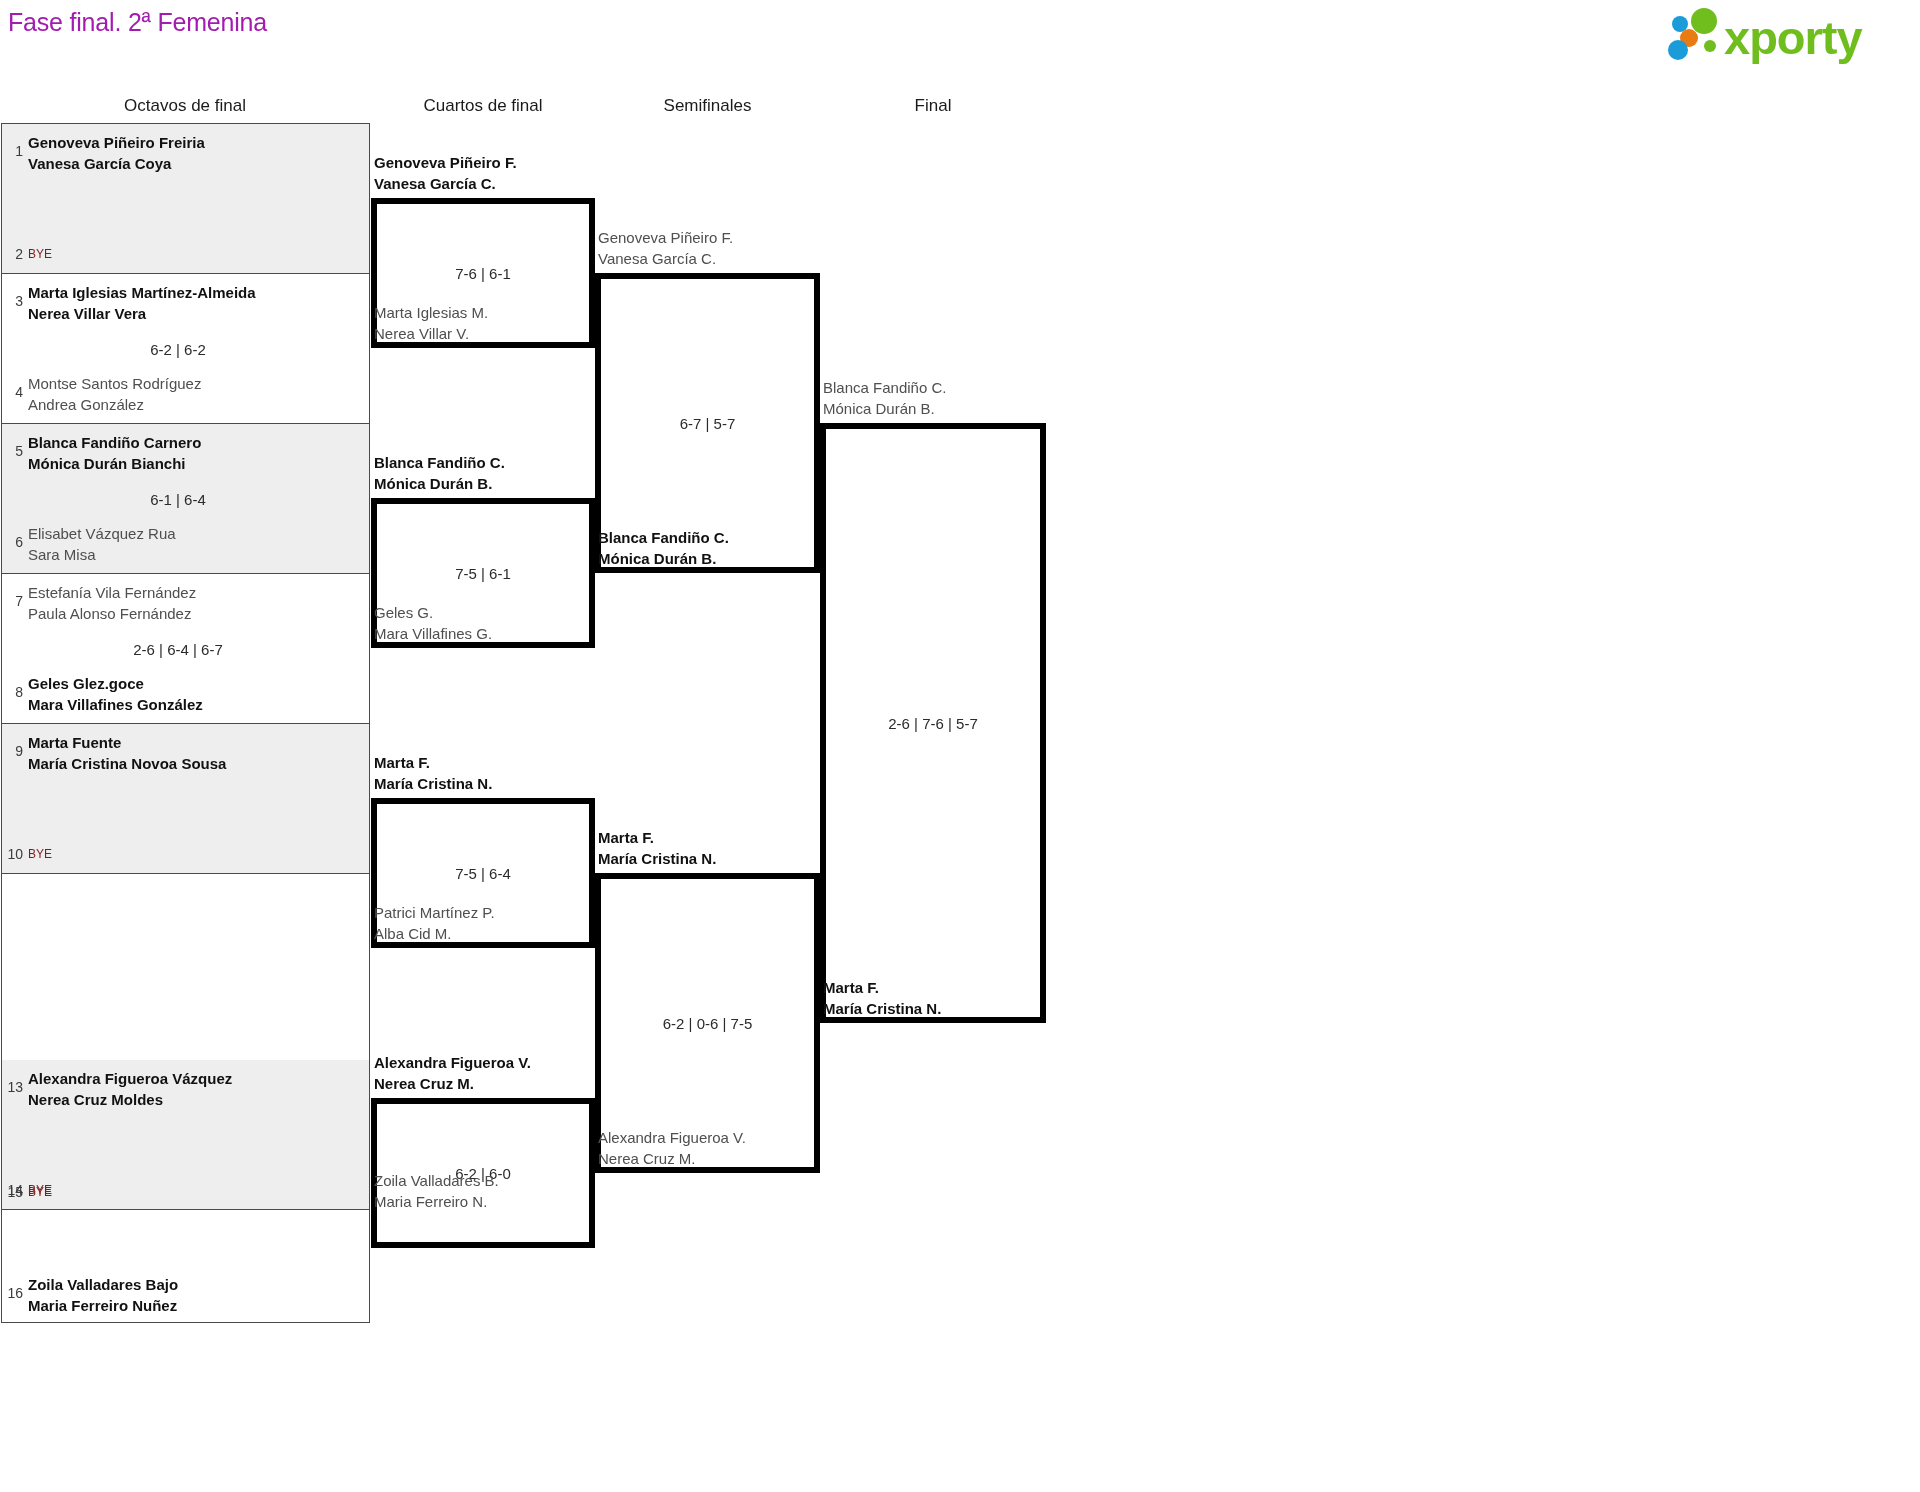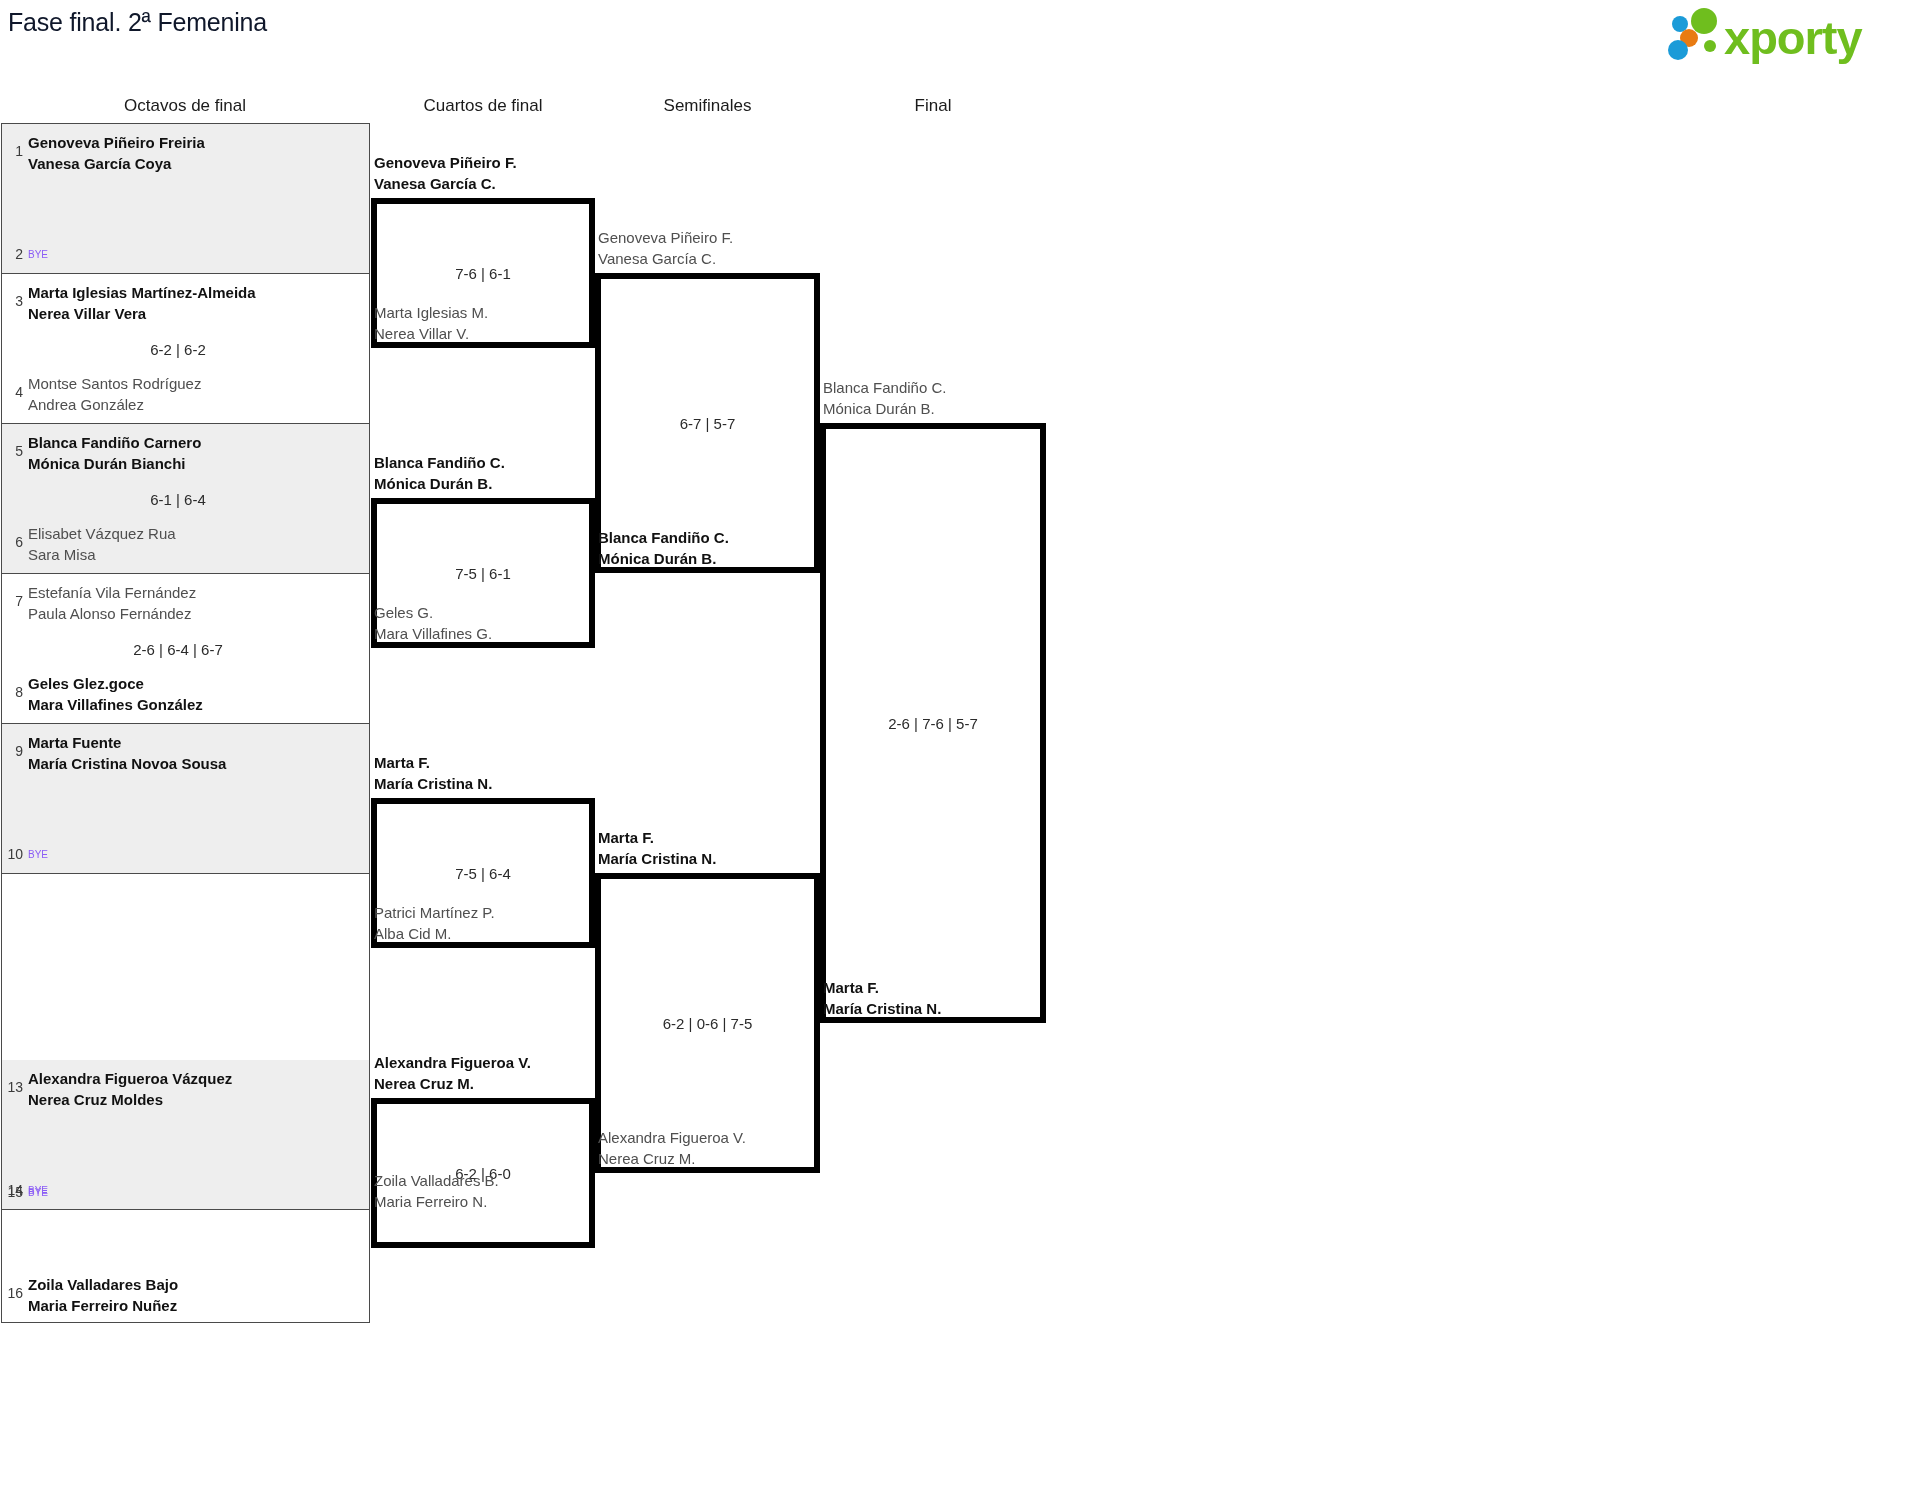--- a/index.html
+++ b/index.html
@@ -8,21 +8,21 @@
     background: #ffffff;
     font-family: "Liberation Sans", sans-serif;
     color: #1a1a1a;
     overflow: hidden;
   }
   .page { position: relative; width: 1920px; height: 1492px; }
 
   
   .title-block { position: absolute; left: 8px; top: 6px; }
   .title-line1 { font-size: 25px; font-weight: 400; color: #1b1b1b; line-height: 33px; letter-spacing: -0.2px; }
-  .title-line2 { font-size: 25px; font-weight: 400; color: #0f172a; line-height: 33px; letter-spacing: -0.2px; }
+  .title-line2 { font-size: 25px; font-weight: 400; color: #a21caf; line-height: 33px; letter-spacing: -0.2px; }
 
   .logo { position: absolute; right: 18px; top: 8px; width: 240px; height: 56px; }
   .logo svg { display: block; }
 
   
   .round-head {
     position: absolute; top: 96px;
     font-size: 17px; font-weight: 400; color: #1b1b1b;
     text-align: center; white-space: nowrap;
   }
@@ -53,21 +53,21 @@
   .r1-seed {
     width: 26px; flex: 0 0 26px; text-align: right;
     font-size: 14px; color: #3b3b3b; padding-right: 5px;
     line-height: 21px; padding-top: 9px;
   }
   .r1-team.bye .r1-seed { padding-top: 0px; }
   .r1-names { font-size: 15px; line-height: 21px; }
   .r1-names div { white-space: nowrap; }
   .winner .r1-names { font-weight: bold; color: #111111; }
   .loser  .r1-names { font-weight: 400;  color: #4f4f4f; }
-  .bye-label { font-size: 10px; line-height: 21px; color: #8b5cf6; }
+  .bye-label { font-size: 12px; line-height: 21px; color: #7f1d1d; }
 
   .r1-score {
     position: absolute; left: 26px; width: 300px;
     top: 50%; transform: translateY(-50%);
     text-align: center; font-size: 15px; color: #2b2b2b;
   }
 
   
   .mbox { position: absolute; border: 6px solid #000000; }
   .mbox .score {

